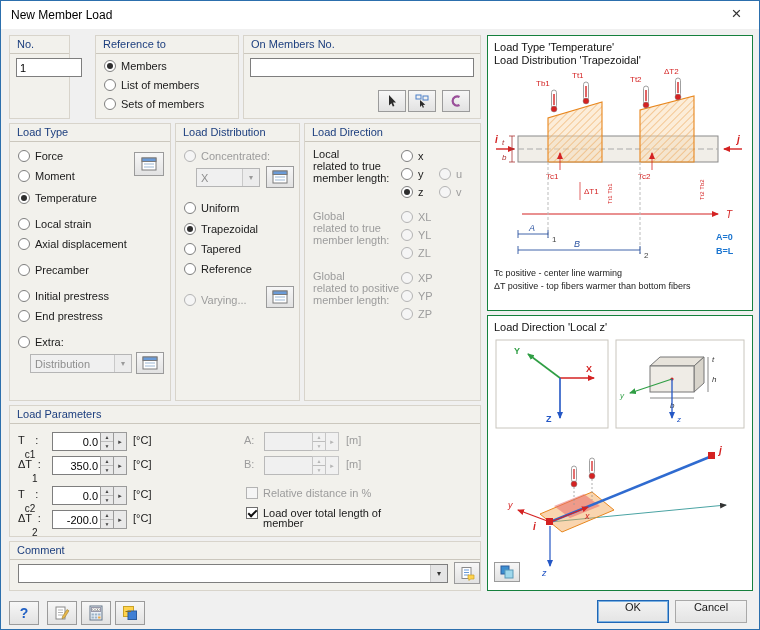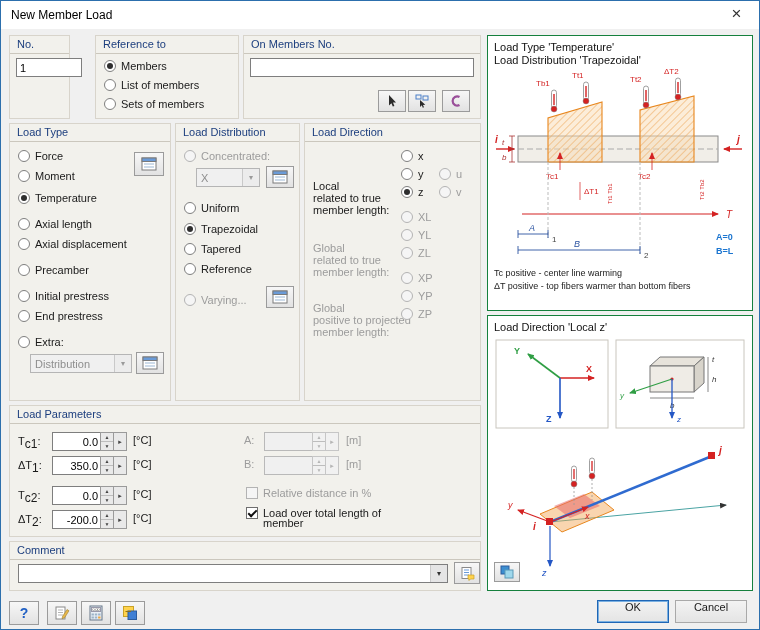--- a/index.html
+++ b/index.html
@@ -31,23 +31,23 @@
   .spin .sbx div{flex:1;font-size:5px;line-height:8px;text-align:center;color:#444;}
   .spin .sbx div+div{border-top:1px solid #bdbdbd;}
   .spin .ss{width:13px;border:1px solid #9a9a9a;border-left:none;background:#e9e9e9;font-size:7px;text-align:center;line-height:17px;color:#444;box-sizing:border-box;}
   .spin.dis .si{background:#f0f0f0;color:#9a9a9a;border-color:#b9b9b9;}
   .spin.dis .sbx,.spin.dis .ss{border-color:#c6c6c6;background:#f1f1f1;}
   .spin.dis .sbx div,.spin.dis .ss{color:#b5b5b5;}
   .btn{position:absolute;border:1px solid #9b9b9b;background:linear-gradient(#f7f7f7,#e2e2e2);display:flex;align-items:center;justify-content:center;box-sizing:border-box;}
   .pushbtn{position:absolute;border:1px solid #a9a9a9;background:linear-gradient(#f3f3f3,#e4e4e4);font-size:11px;display:flex;justify-content:center;box-sizing:border-box;}
   .okbtn{border:1px solid #1f66b5;box-shadow:inset 0 0 0 1px #7ab0e2;}
   .panel{position:absolute;background:#fff;border:1px solid #15803d;box-sizing:border-box;}
-  .sub{font-size:12px;position:relative;top:3px;}
+  .sub{font-size:10px;position:relative;top:14px;}
   .plbl{position:absolute;height:14px;white-space:nowrap;}
-  .dl{position:absolute;line-height:12px;white-space:nowrap;margin-top:32px;}
+  .dl{position:absolute;line-height:12px;white-space:nowrap;}
   .qmark{font-weight:bold;font-size:14px;color:#1f5fc4;}
   svg text{font-family:"Liberation Sans",sans-serif;}
 </style>
 </head>
 <body>
 
 <div class="win">
 
   <div class="titlebar">
     <span class="title">New Member Load</span>
@@ -116,21 +116,21 @@
         <line x1="3" y1="7" x2="13" y2="7" stroke="#9bb7d4"></line>
         <line x1="3" y1="10" x2="13" y2="10" stroke="#9bb7d4"></line>
       </svg>
     </div>
     <div class="opt" style="left:8px;top:66px">
       <span class="radio on"></span>
       <span>Temperature</span>
     </div>
     <div class="opt" style="left:8px;top:92px">
       <span class="radio"></span>
-      <span>Axial length</span>
+      <span>Local strain</span>
     </div>
     <div class="opt" style="left:8px;top:112px">
       <span class="radio"></span>
       <span>Axial displacement</span>
     </div>
     <div class="opt" style="left:8px;top:138px">
       <span class="radio"></span>
       <span>Precamber</span>
     </div>
     <div class="opt" style="left:8px;top:164px">
@@ -241,21 +241,21 @@
     </div>
     <div class="opt" style="left:96px;top:103px">
       <span class="radio dis"></span>
       <span class="dis-t">YL</span>
     </div>
     <div class="opt" style="left:96px;top:121px">
       <span class="radio dis"></span>
       <span class="dis-t">ZL</span>
     </div>
     <span class="dl dis-t" style="left:8px;top:146px">Global</span>
-    <span class="dl dis-t" style="left:8px;top:158px">positive to projected</span>
+    <span class="dl dis-t" style="left:8px;top:158px">related to positive</span>
     <span class="dl dis-t" style="left:8px;top:170px">member length:</span>
     <div class="opt" style="left:96px;top:146px">
       <span class="radio dis"></span>
       <span class="dis-t">XP</span>
     </div>
     <div class="opt" style="left:96px;top:164px">
       <span class="radio dis"></span>
       <span class="dis-t">YP</span>
     </div>
     <div class="opt" style="left:96px;top:182px">

